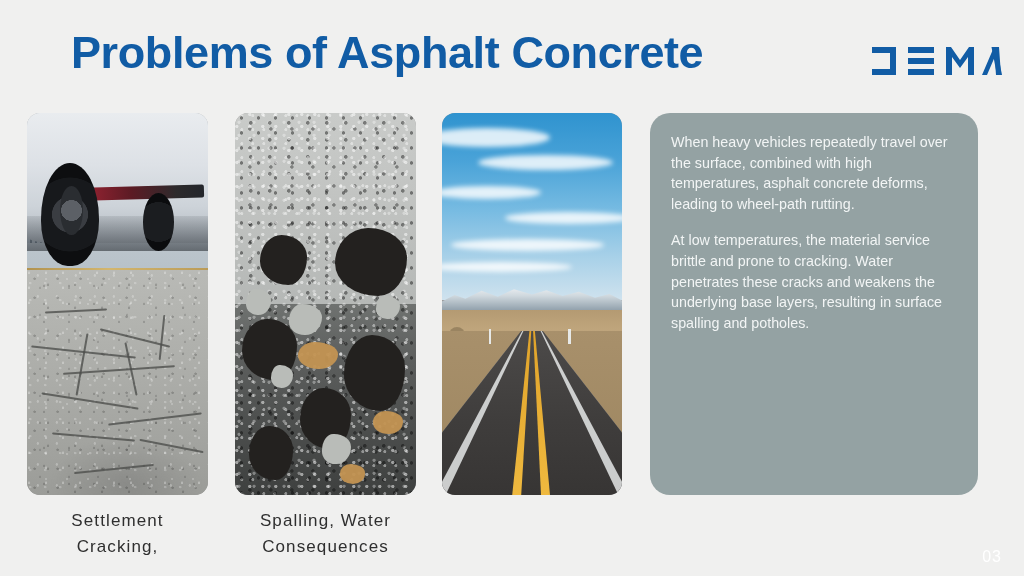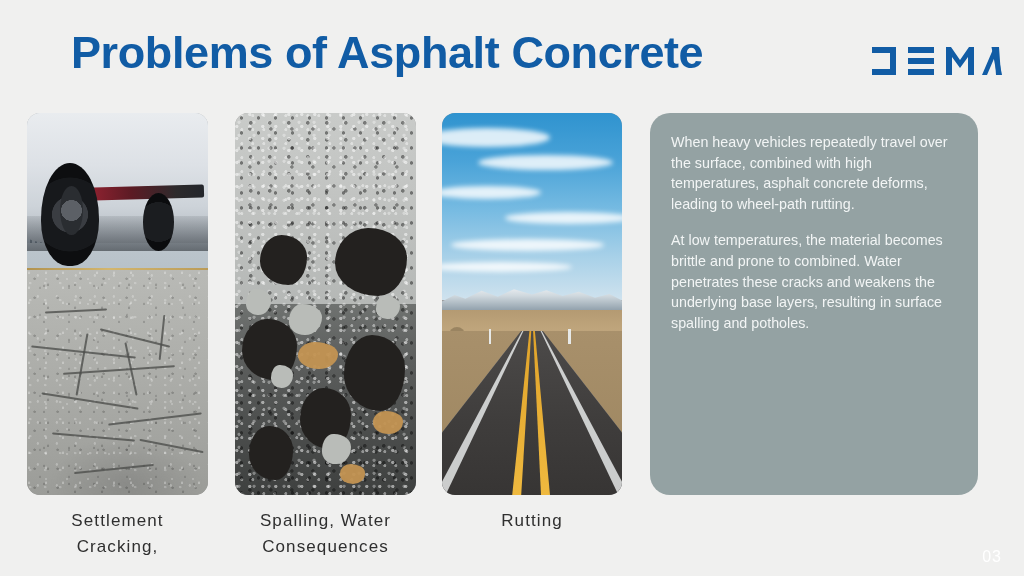--- a/index.html
+++ b/index.html
@@ -299,28 +299,27 @@
     <div class="p3-post" style="left:70%; top:56.5%; width:1.4%; height:4%;"></div>
     <div class="p3-white-l"></div>
     <div class="p3-white-r"></div>
     <div class="p3-yellow1"></div>
     <div class="p3-yellow2"></div>
   </div>
 </div>
 
 <div id="info-panel">
   <p>When heavy vehicles repeatedly travel over the surface, combined with high temperatures, asphalt concrete deforms, leading to wheel-path rutting.</p>
-  <p>At low temperatures, the material becomes brittle and prone to combined. Water penetrates these cracks and weakens the underlying base layers, resulting in surface spalling and potholes.</p>
+  <p>At low temperatures, the material service brittle and prone to cracking. Water penetrates these cracks and weakens the underlying base layers, resulting in surface spalling and potholes.</p>
 </div>
 
 <div id="caption-1" class="caption">
   <div>Settlement</div>
   <div>Cracking,</div>
 </div>
 <div id="caption-2" class="caption">
   <div>Spalling, Water</div>
   <div>Consequences</div>
 </div>
 <div id="caption-3" class="caption">
-  <div>Rutting</div>
 </div>
 
 <div id="page-number">03</div>
 
 </body></html>

